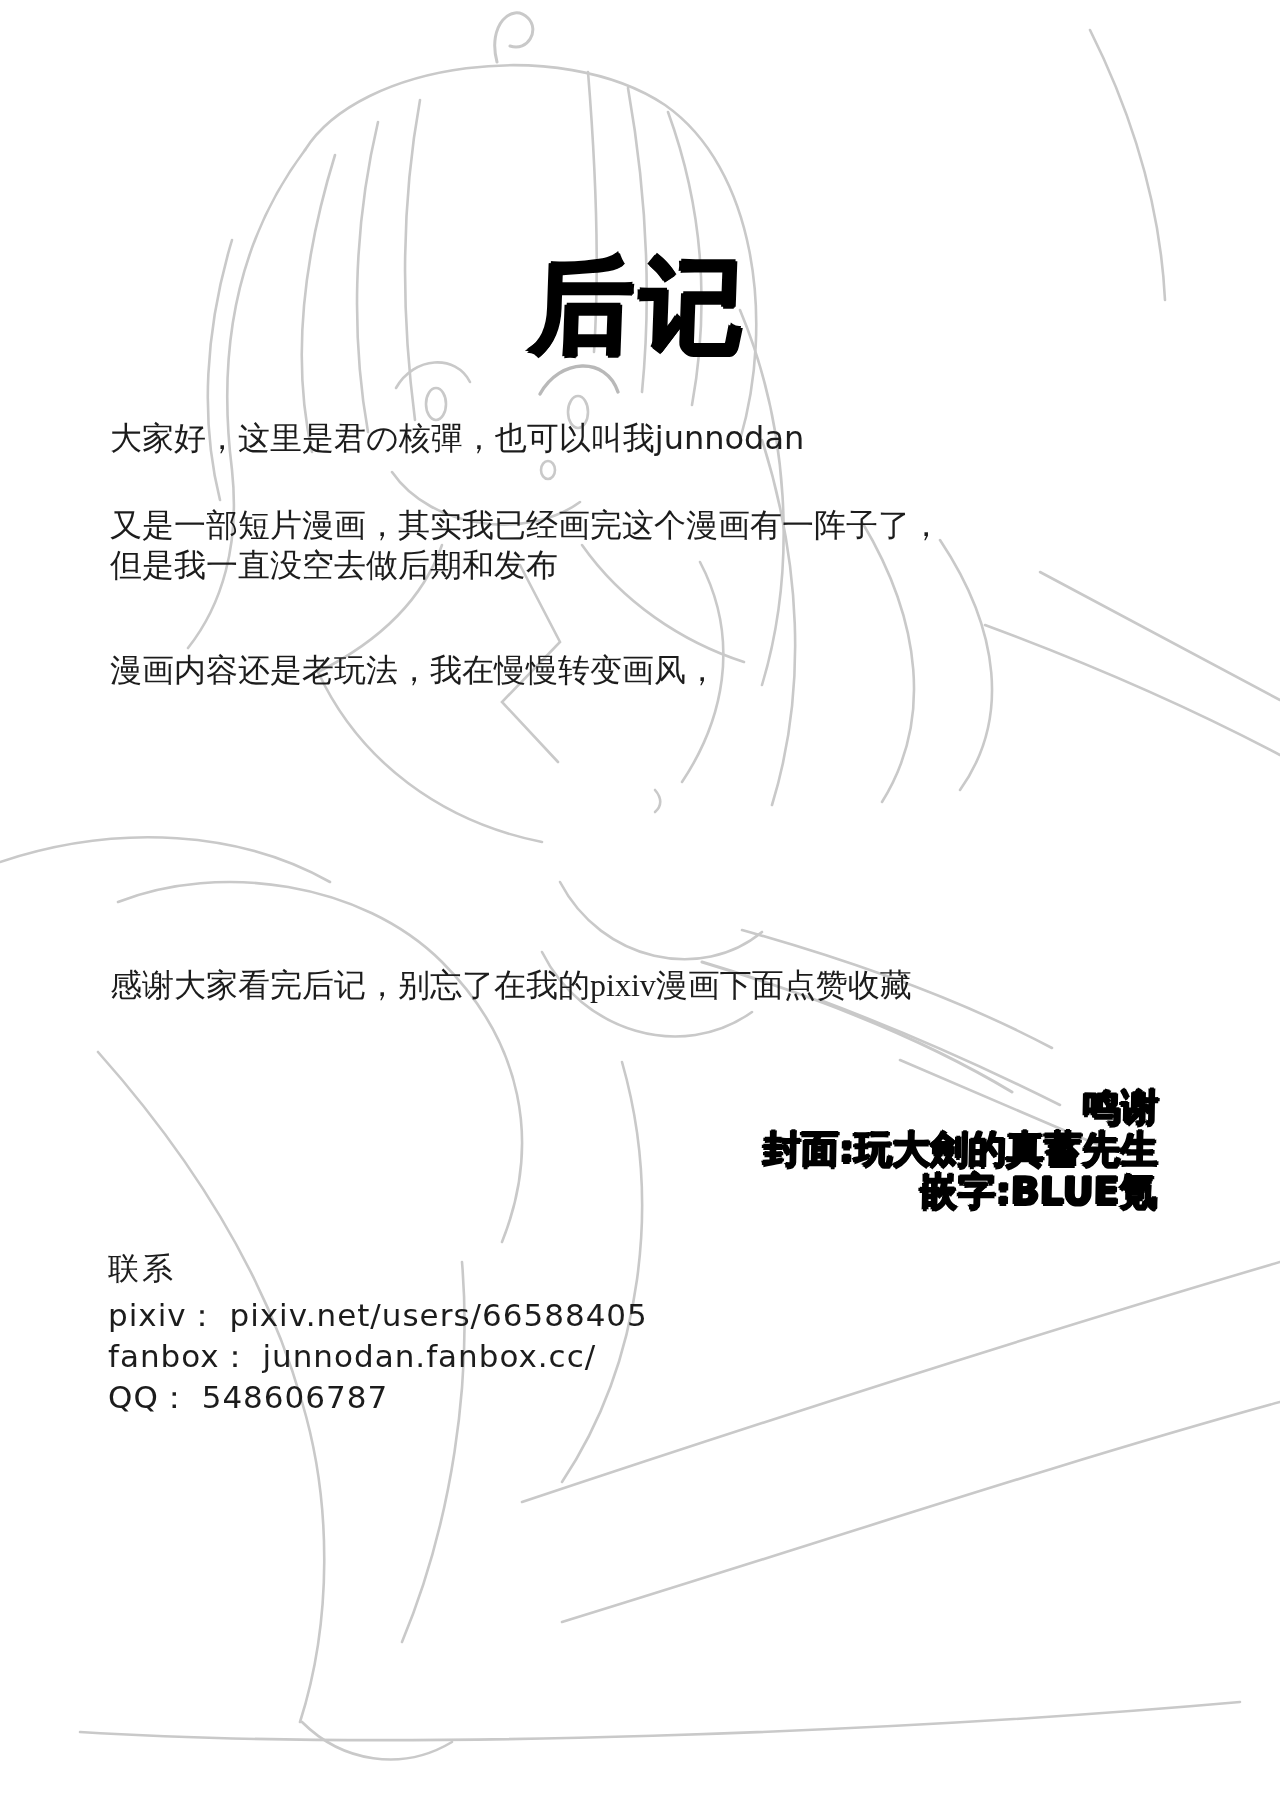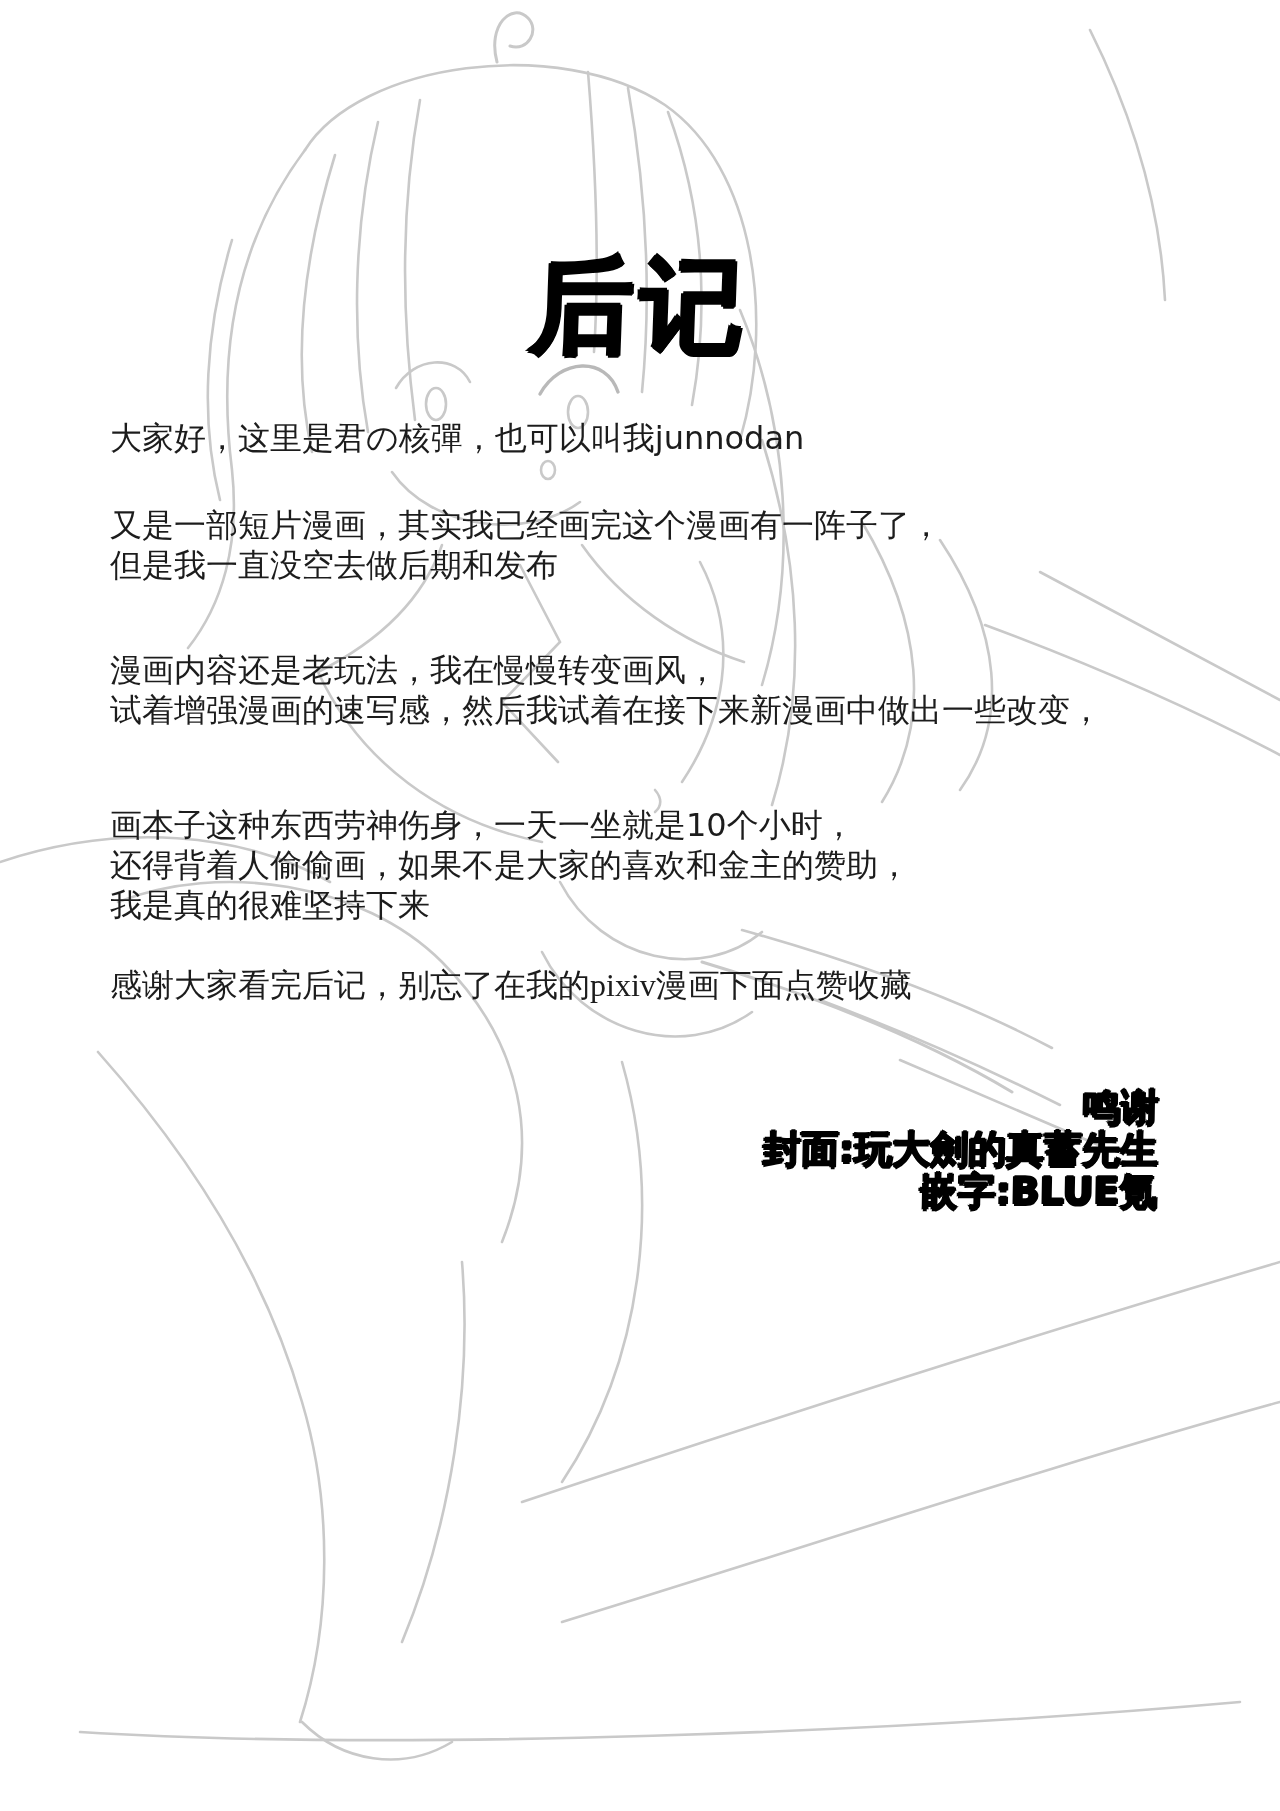--- a/index.html
+++ b/index.html
@@ -140,33 +140,33 @@
     <div>又是一部短片漫画，其实我已经画完这个漫画有一阵子了，</div>
     <div>但是我一直没空去做后期和发布</div>
   </div>
 
   <div class="para p1">
     <div>大家好，这里是君の核彈，也可以叫我junnodan</div>
   </div>
 
   <div class="para p3">
     <div>漫画内容还是老玩法，我在慢慢转变画风，</div>
-    <div>试着增强漫画的速写感，然后我试着在接下来新漫画中做出一些改变，</div>
   </div>
 
-  <div class="para p4">
-    <div>画本子这种东西劳神伤身，一天一坐就是10个小时，</div>
-    <div>还得背着人偷偷画，如果不是大家的喜欢和金主的赞助，</div>
-    <div>我是真的很难坚持下来</div>
-  </div>
 
   <div class="para p5">
     <div>感谢大家看完后记，别忘了在我的pixiv漫画下面点赞收藏</div>
   </div>
 
   <div class="credits">
     <div>鸣谢</div>
     <div>封面:玩大劍的真蓄先生</div>
     <div>嵌字:BLUE氪</div>
   </div>
 
+  <div class="contact">
+    <div class="heading">联系</div>
+    <div class="row">pixiv： pixiv.net/users/66588405</div>
+    <div class="row">fanbox： junnodan.fanbox.cc/</div>
+    <div class="row">QQ： 548606787</div>
+  </div>
 
 </div>
 
 </body></html>

